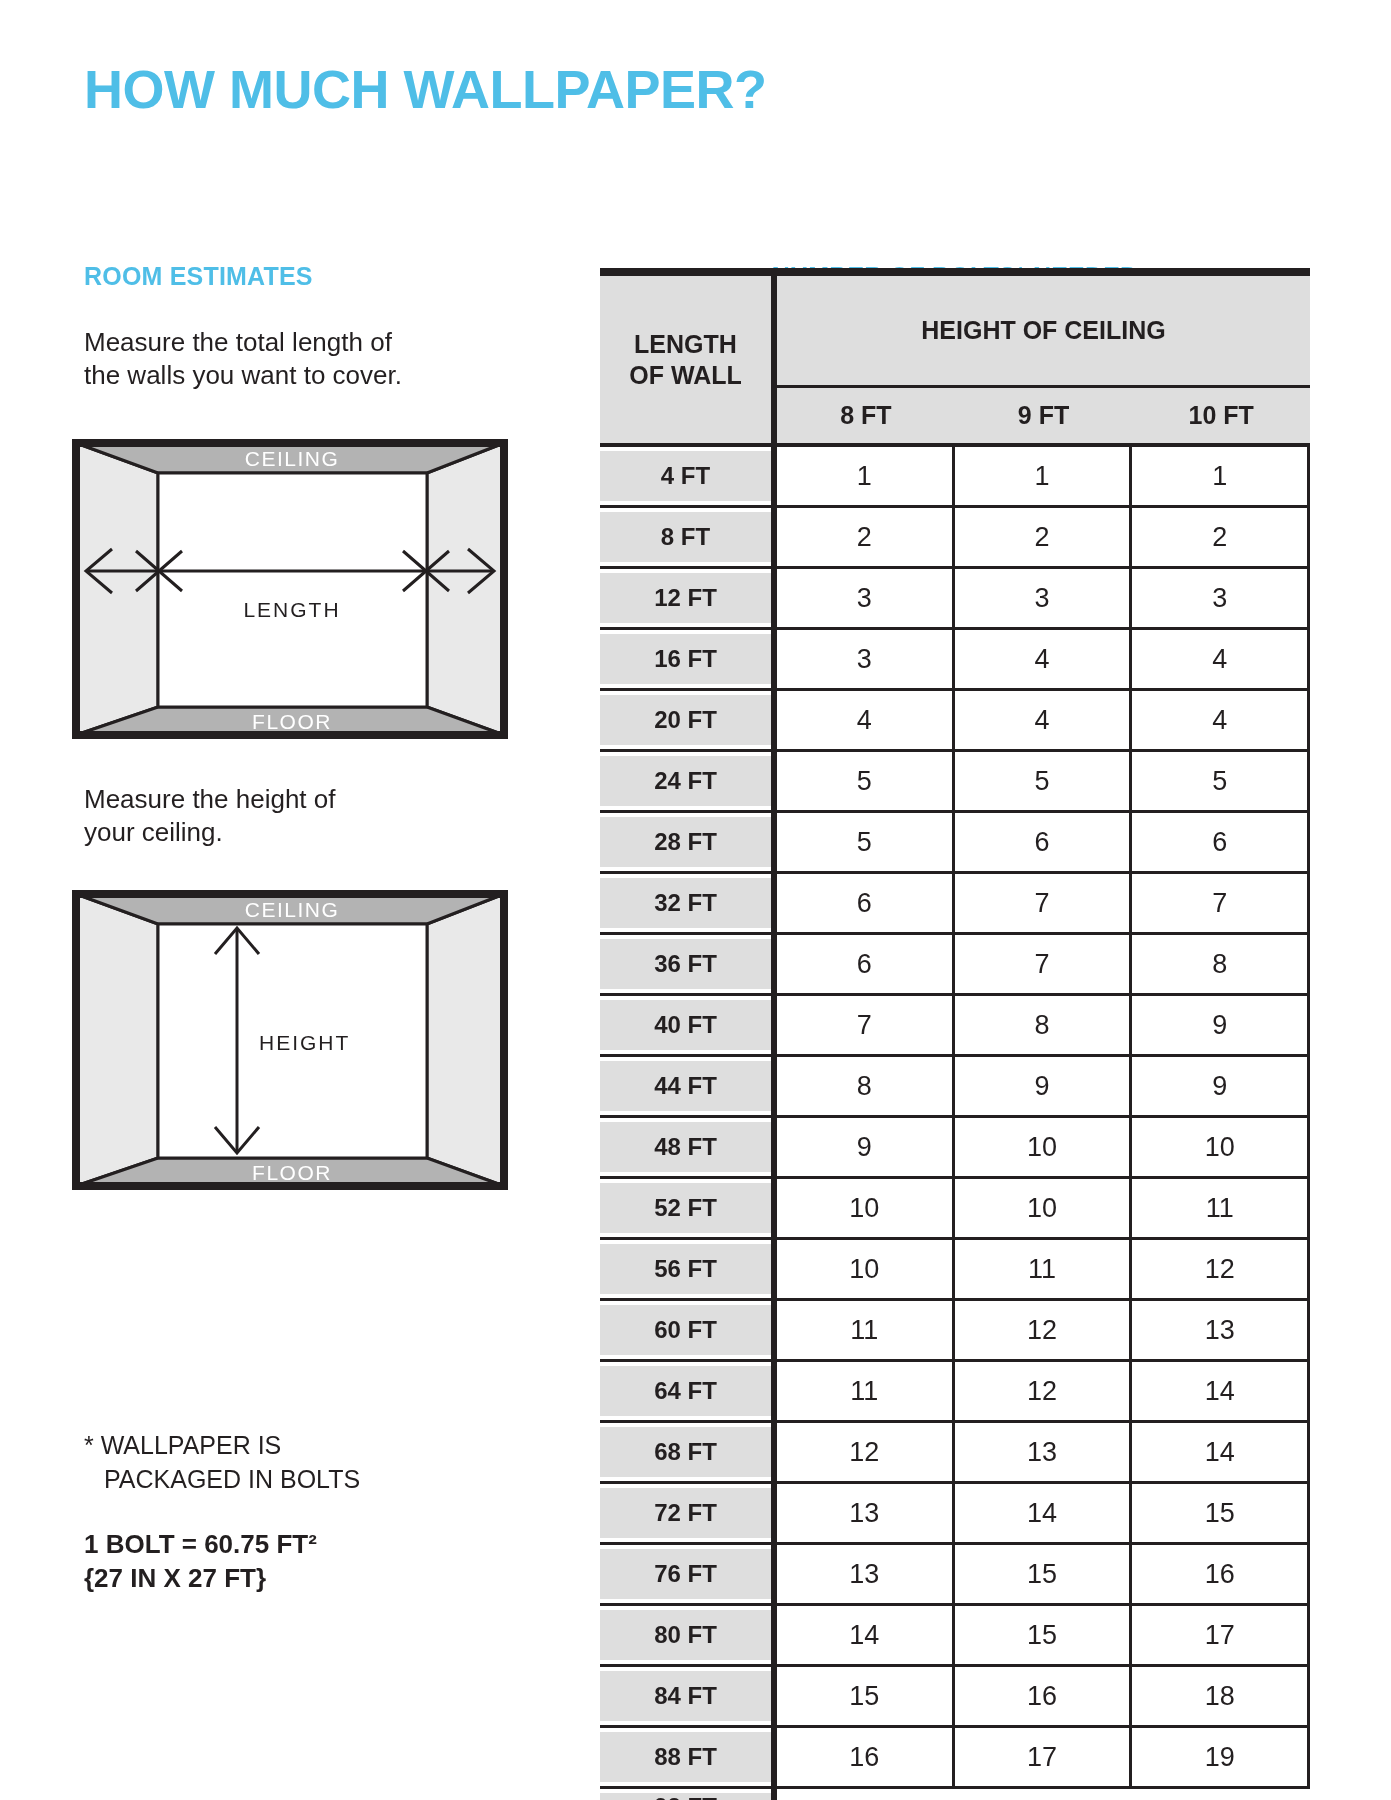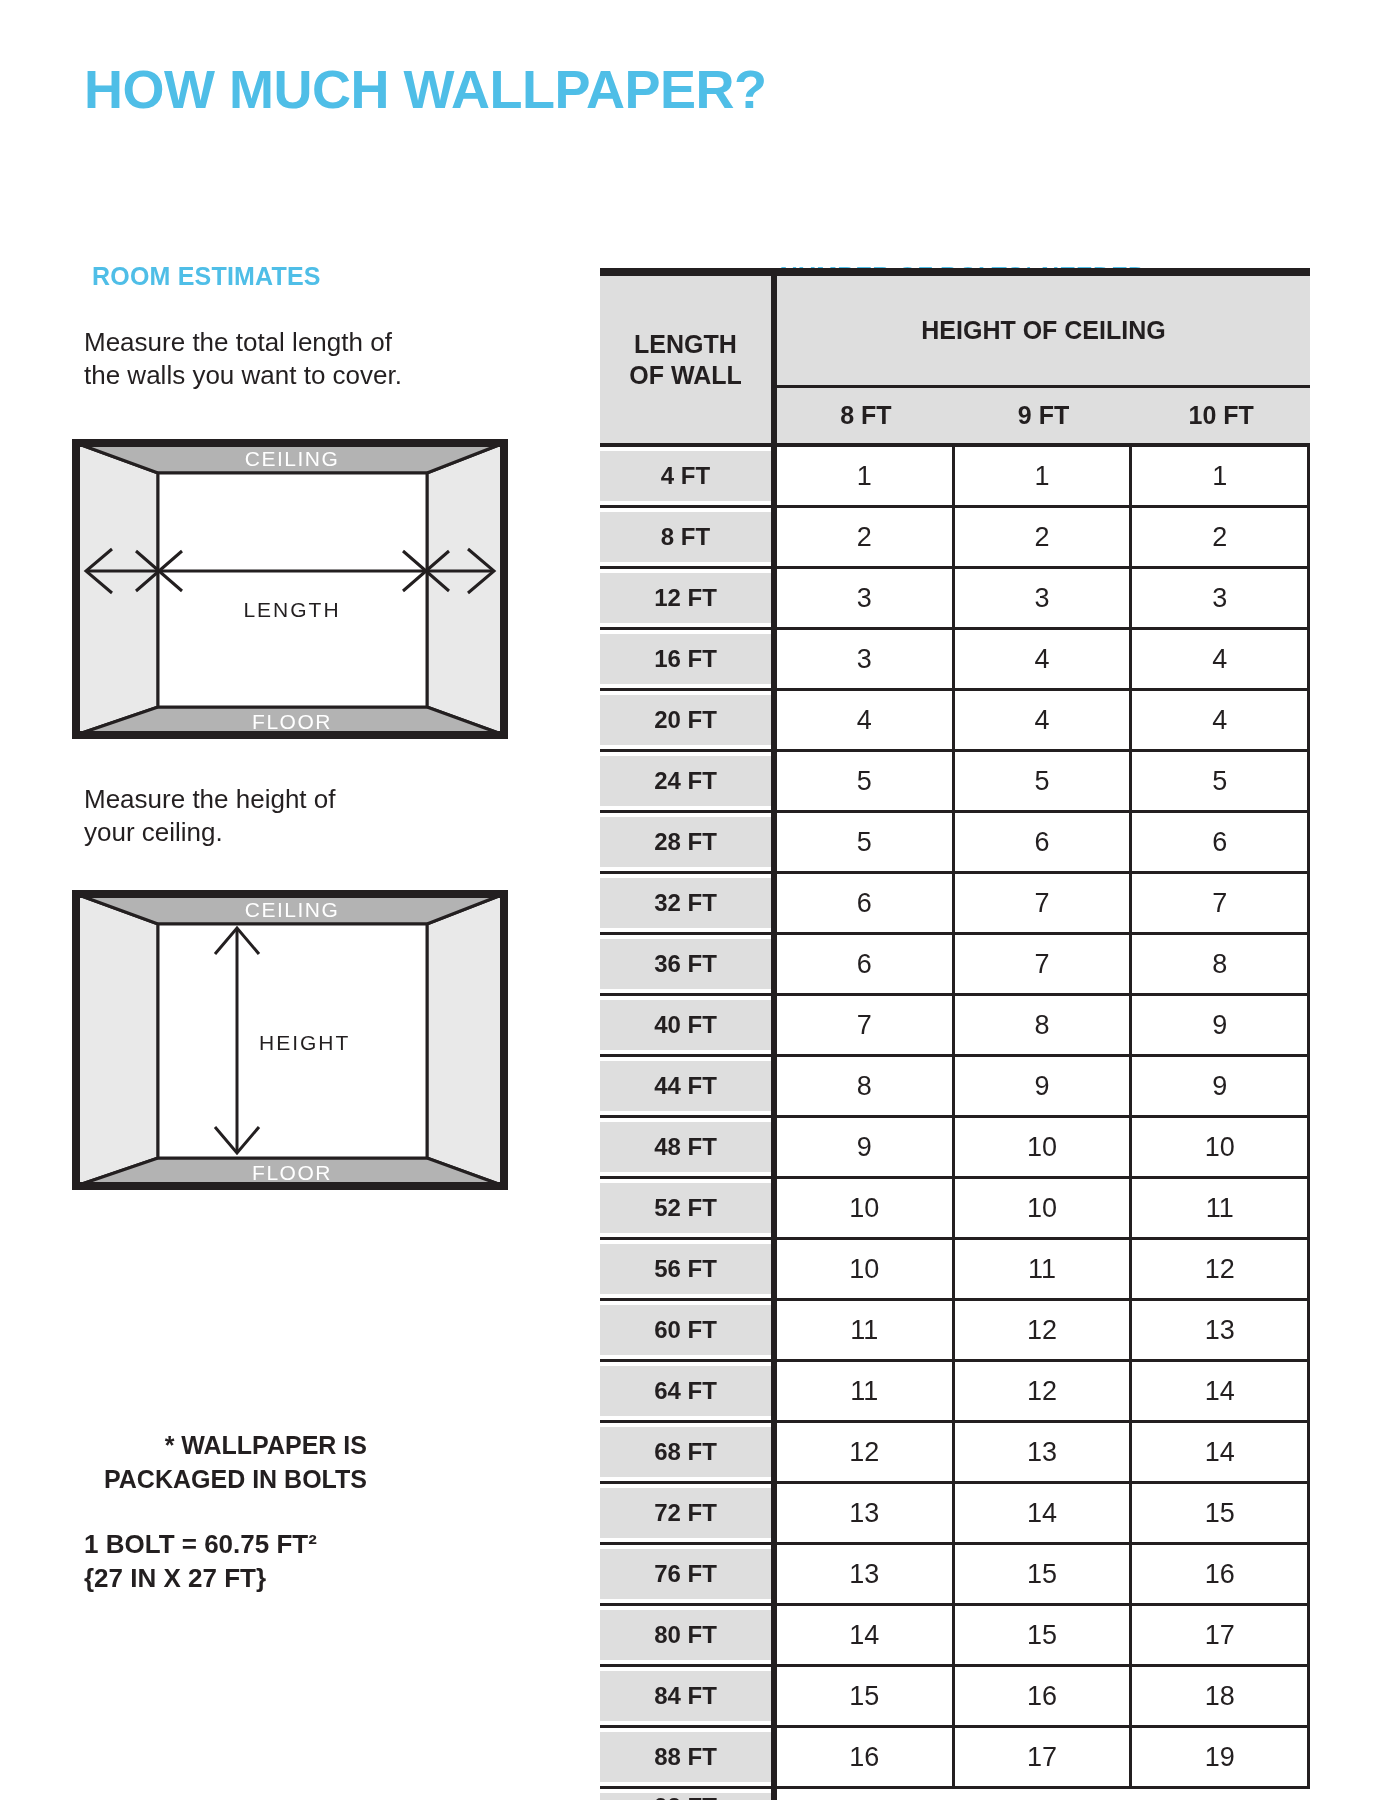--- a/index.html
+++ b/index.html
@@ -9,23 +9,23 @@
     width: 1391px;
     height: 1800px;
     background: #ffffff;
     font-family: "Liberation Sans", sans-serif;
     color: #231f20;
     overflow: hidden;
   }
   .abs { position: absolute; }
 
   .h1 { font-size: 54px; font-weight: bold; letter-spacing: -0.5px; color: #4fbee7; white-space: nowrap; }
-  .sechead { font-size: 25px; font-weight: bold; color: #4fbee7; letter-spacing: 0.2px; white-space: nowrap; margin-left: 8px; }
+  .sechead { font-size: 25px; font-weight: bold; color: #4fbee7; letter-spacing: 0.2px; white-space: nowrap; }
   .body-text { font-size: 26px; line-height: 33px; white-space: pre-line; }
-  .note-bold { font-size: 25px; font-weight: bold; line-height: 34px; white-space: nowrap; text-align: right; }
+  .note-bold { font-size: 25px; font-weight: normal; line-height: 34px; white-space: nowrap; }
   .note-indent { margin-left: 20px; }
   .note-block { font-size: 26px; font-weight: bold; line-height: 34px; white-space: pre-line; }
 
   
   .tbl { position: absolute; left: 600px; top: 268px; width: 710px; }
   .tbl-topline { height: 8px; background: #231f20; }
   .thead { display: flex; height: 171px; border-bottom: 4px solid #231f20; }
   .th-left {
     width: 177px; border-right: 6px solid #231f20; background: #dedede;
     display: flex; align-items: center; justify-content: center; text-align: center;

